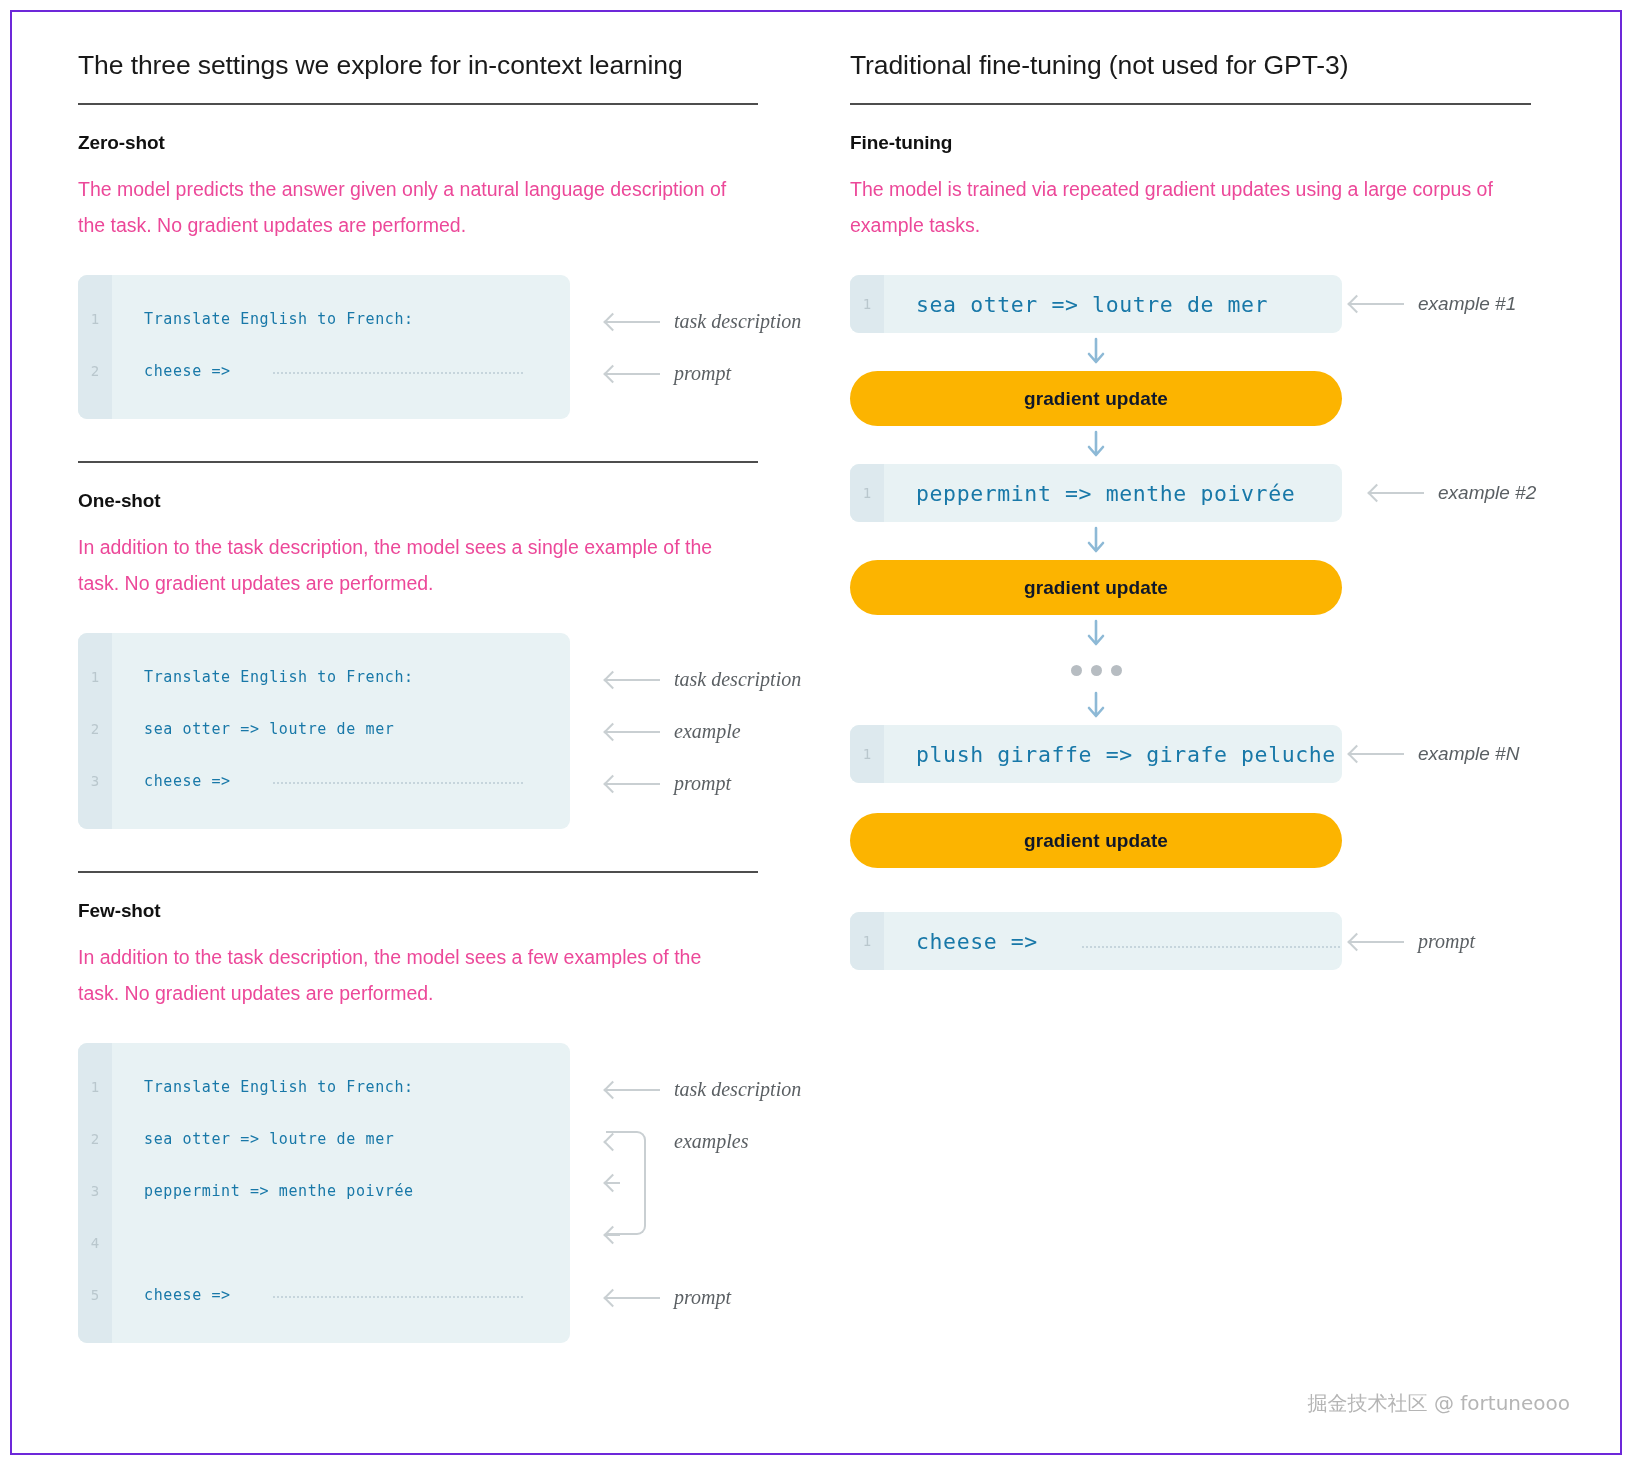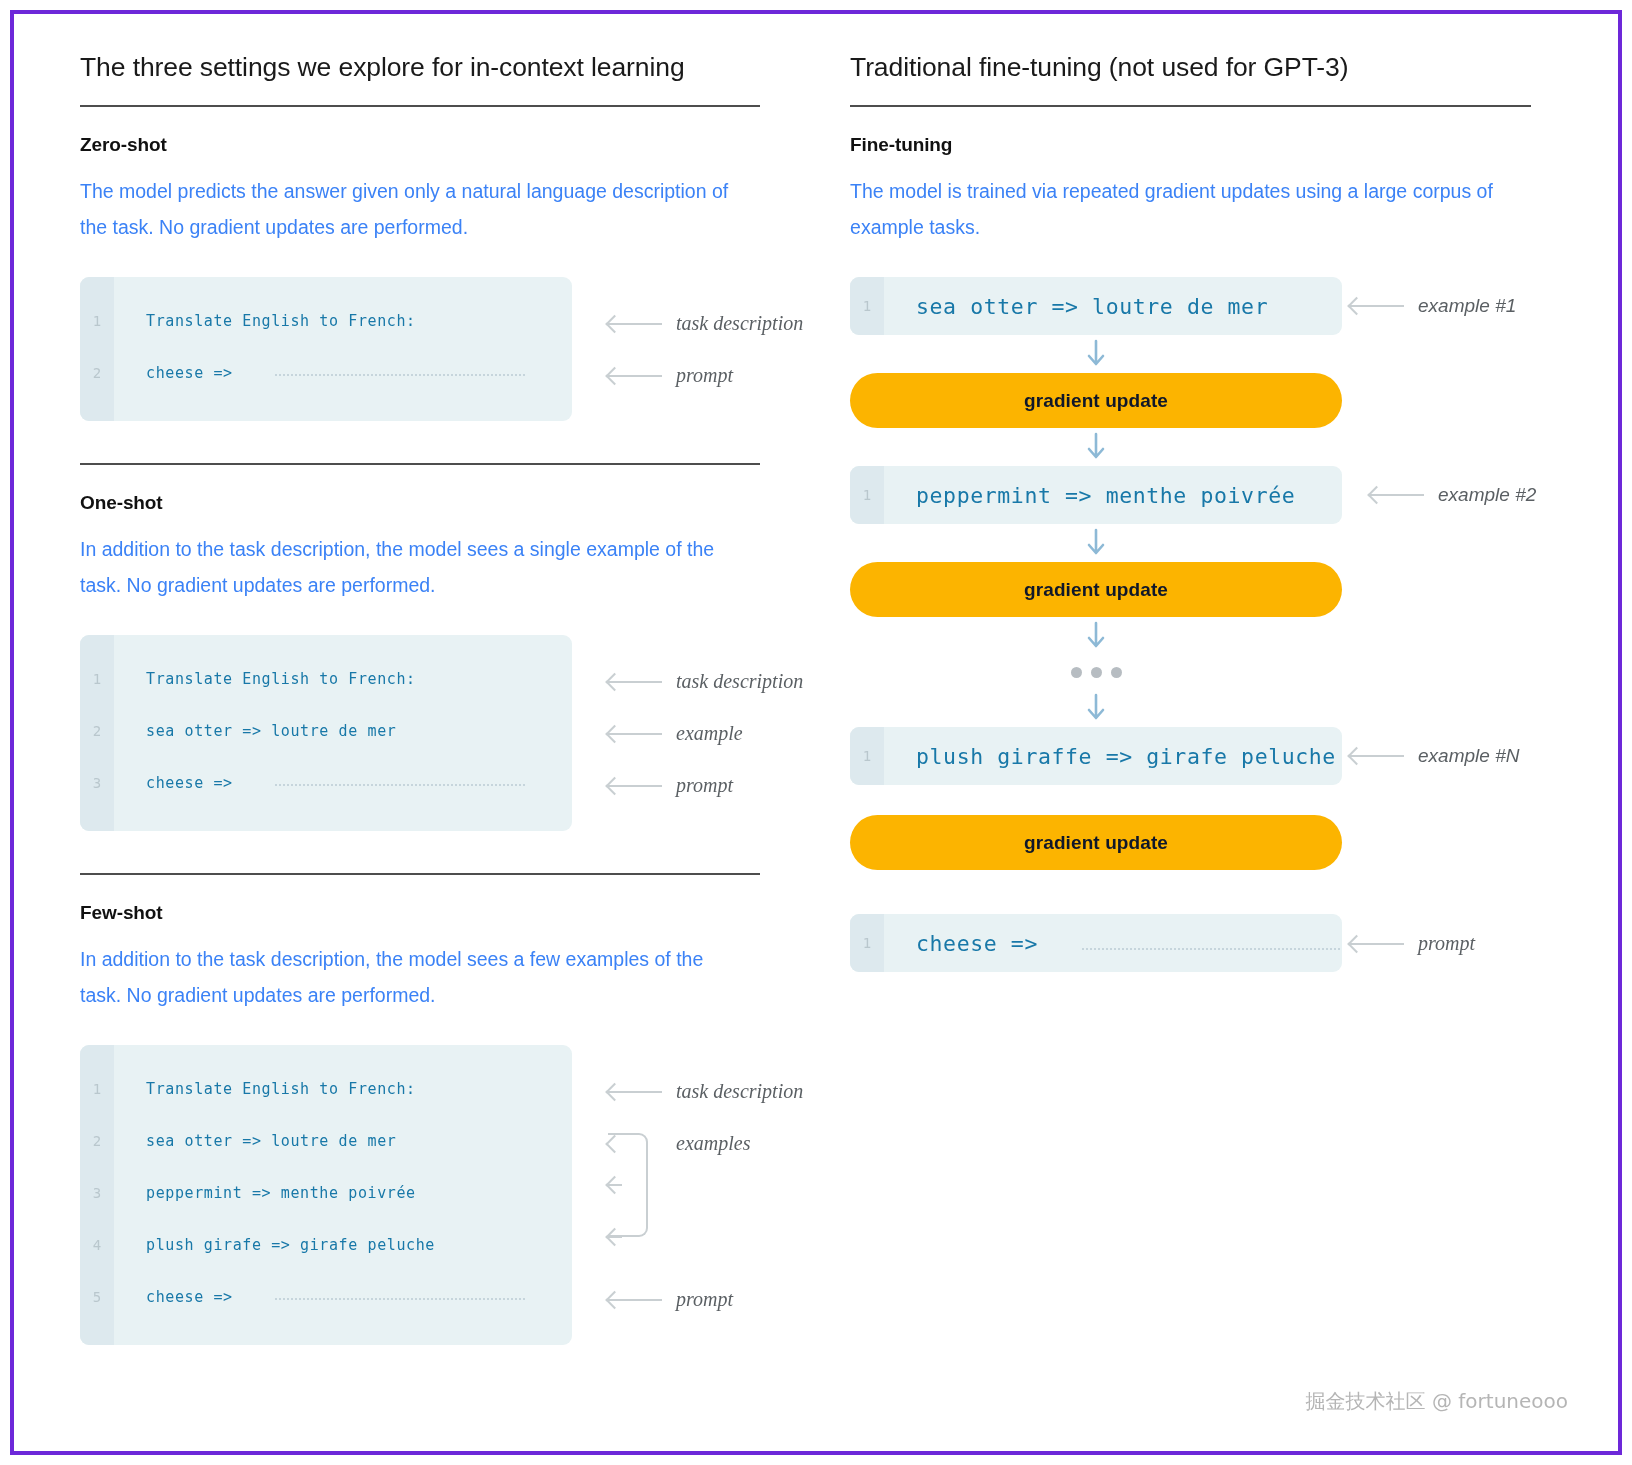--- a/index.html
+++ b/index.html
@@ -11,21 +11,21 @@
     font-family: "Liberation Sans", sans-serif;
     overflow: hidden;
   }
 
   .figure {
     position: absolute;
     left: 10px;
     top: 10px;
     width: 1612px;
     height: 1445px;
-    border: 4px solid #6d28d9;
+    border: 2px solid #6d28d9;
     background: #ffffff;
   }
 
   .columns {
     display: flex;
     width: 100%;
     height: 100%;
   }
 
   .col {
@@ -62,21 +62,21 @@
     font-size: 19px;
     font-weight: bold;
     color: #111111;
     margin-top: 27px;
     letter-spacing: -0.1px;
   }
 
   .section-desc {
     font-size: 19.5px;
     line-height: 36px;
-    color: #3b82f6;
+    color: #ec4899;
     margin-top: 17px;
     max-width: 660px;
   }
 
   
   .codewrap { position: relative; margin-top: 32px; }
 
   .code {
     position: relative;
     background: #e8f2f4;
@@ -367,21 +367,20 @@
               <div class="cline">
                 <span class="lineno">2</span>
                 <span class="ctext">sea otter =&gt; loutre de mer</span>
               </div>
               <div class="cline">
                 <span class="lineno">3</span>
                 <span class="ctext">peppermint =&gt; menthe poivrée</span>
               </div>
               <div class="cline">
                 <span class="lineno">4</span>
-                <span class="ctext">plush girafe =&gt; girafe peluche</span>
               </div>
               <div class="cline has-dots">
                 <span class="lineno">5</span>
                 <span class="ctext">cheese =&gt;</span>
               </div>
             </div>
           </div>
 
           
           <div class="anno" style="left:528px;top:35px;">

